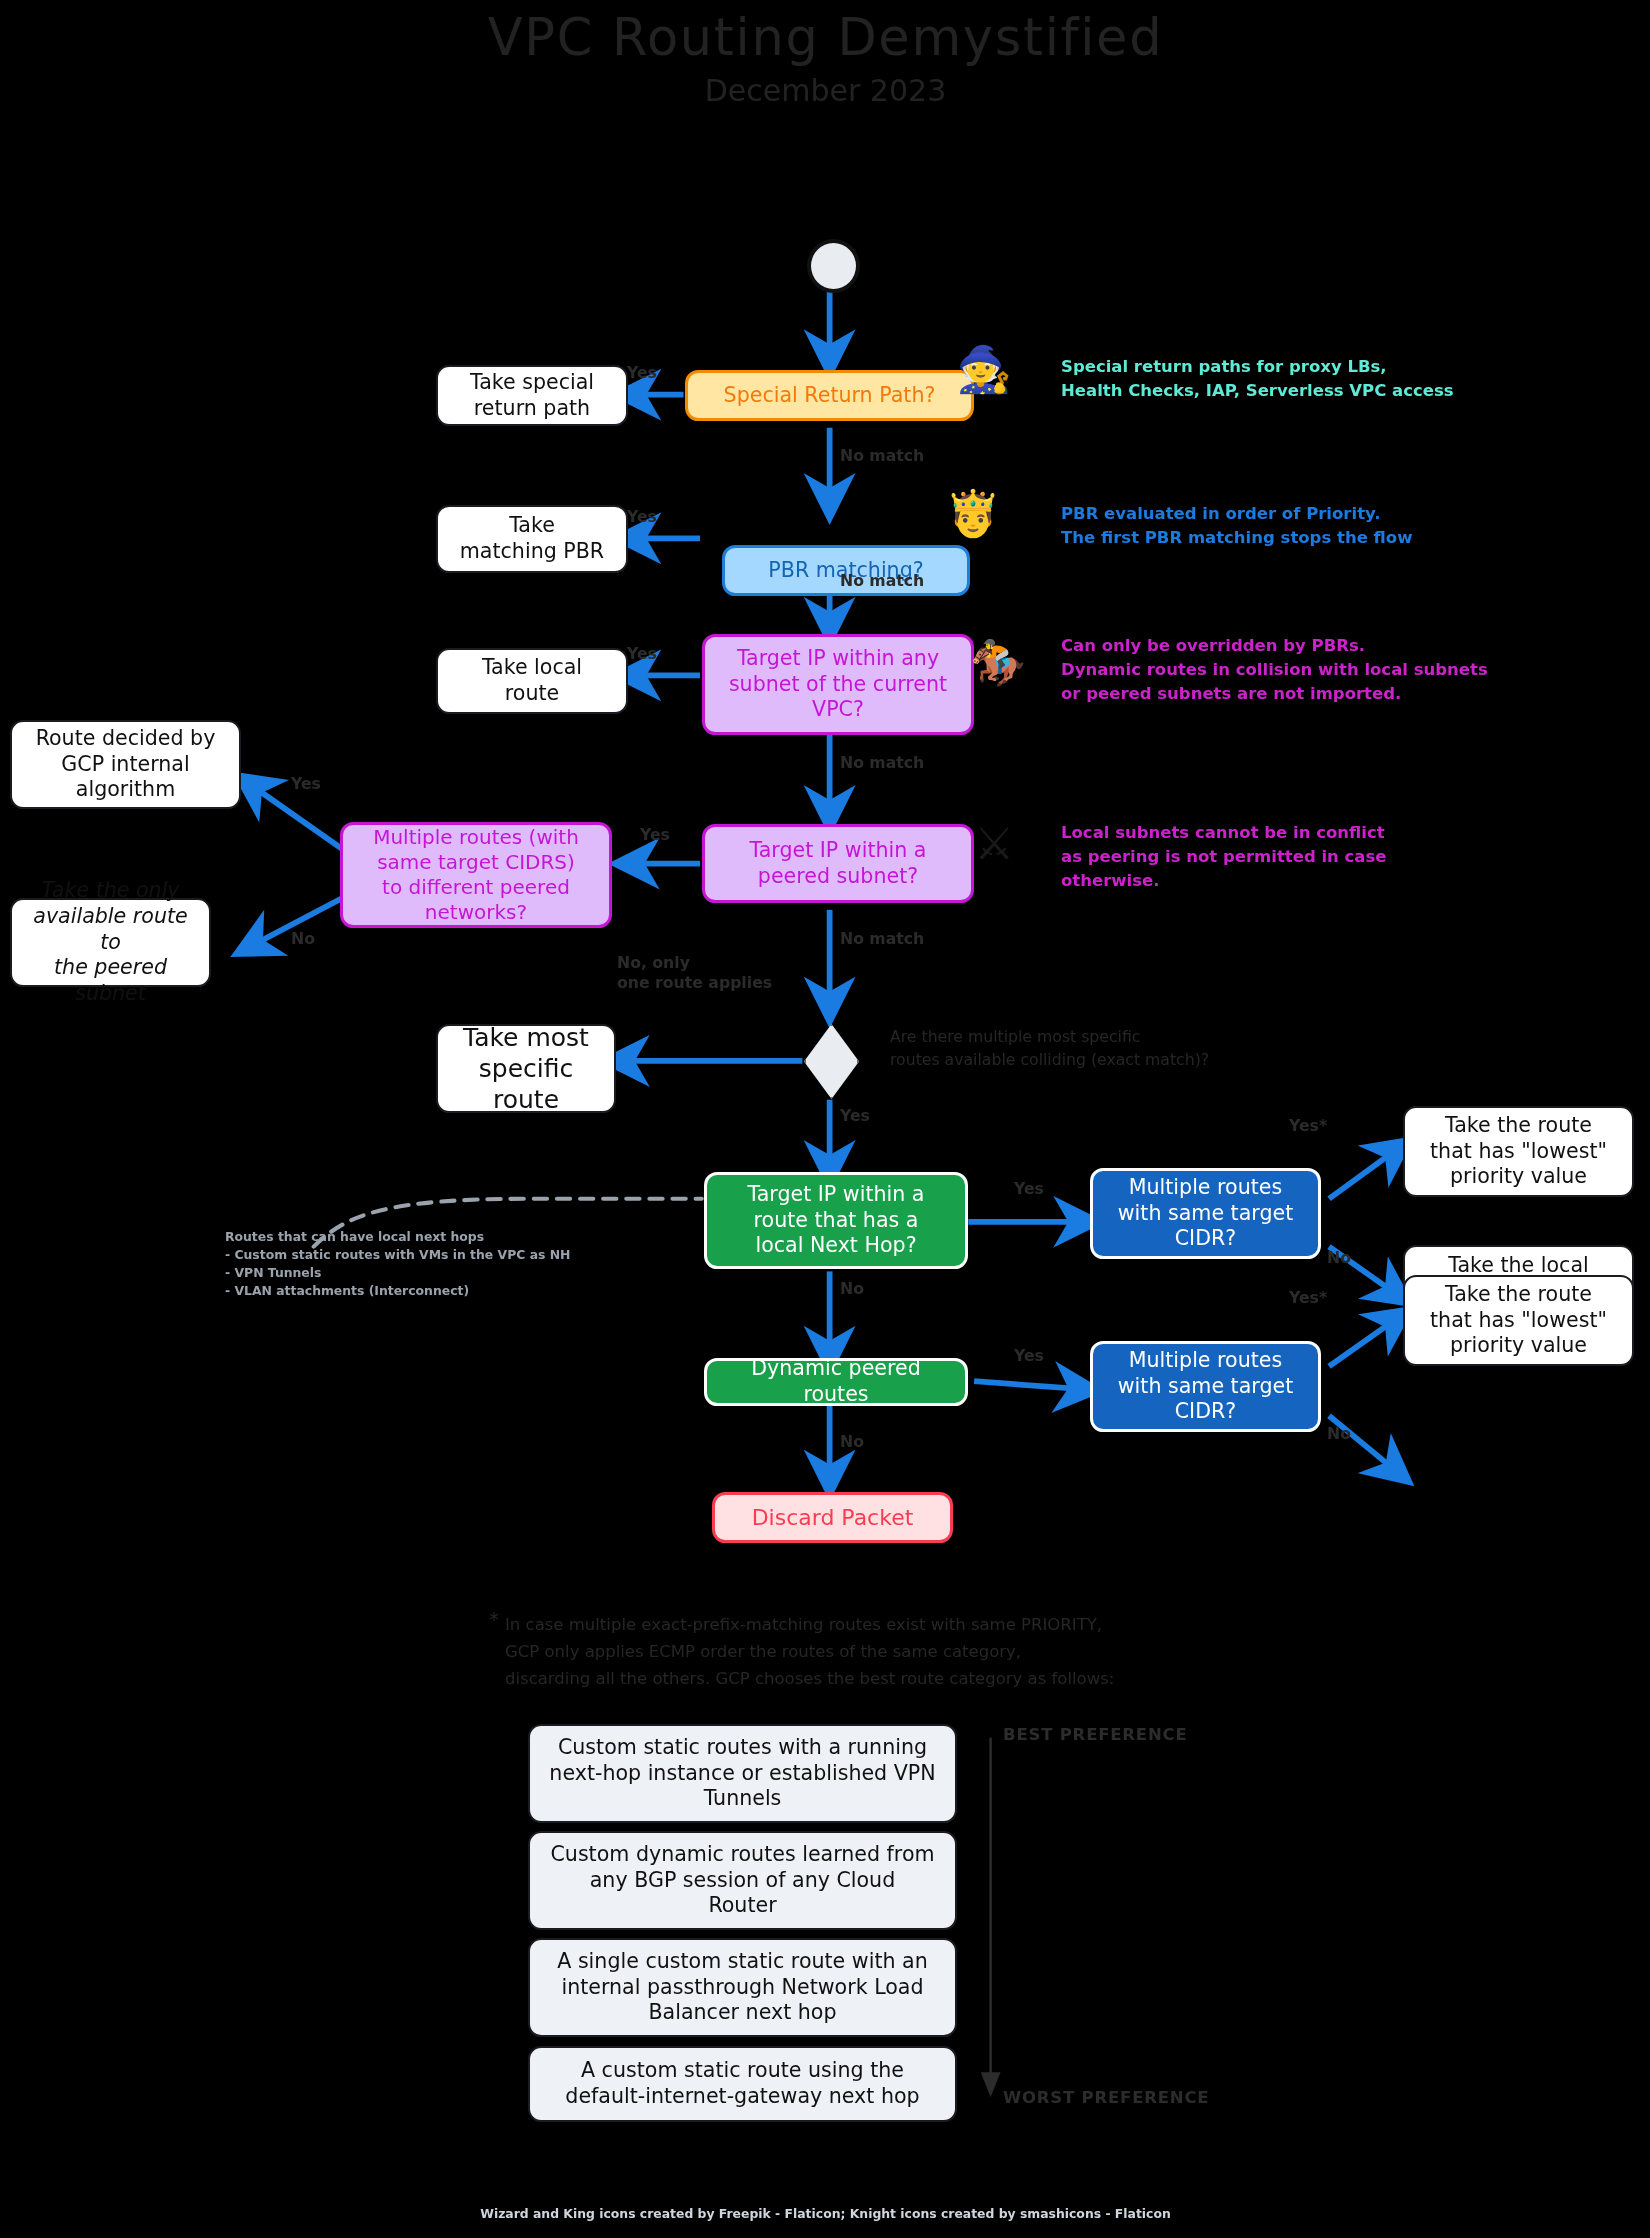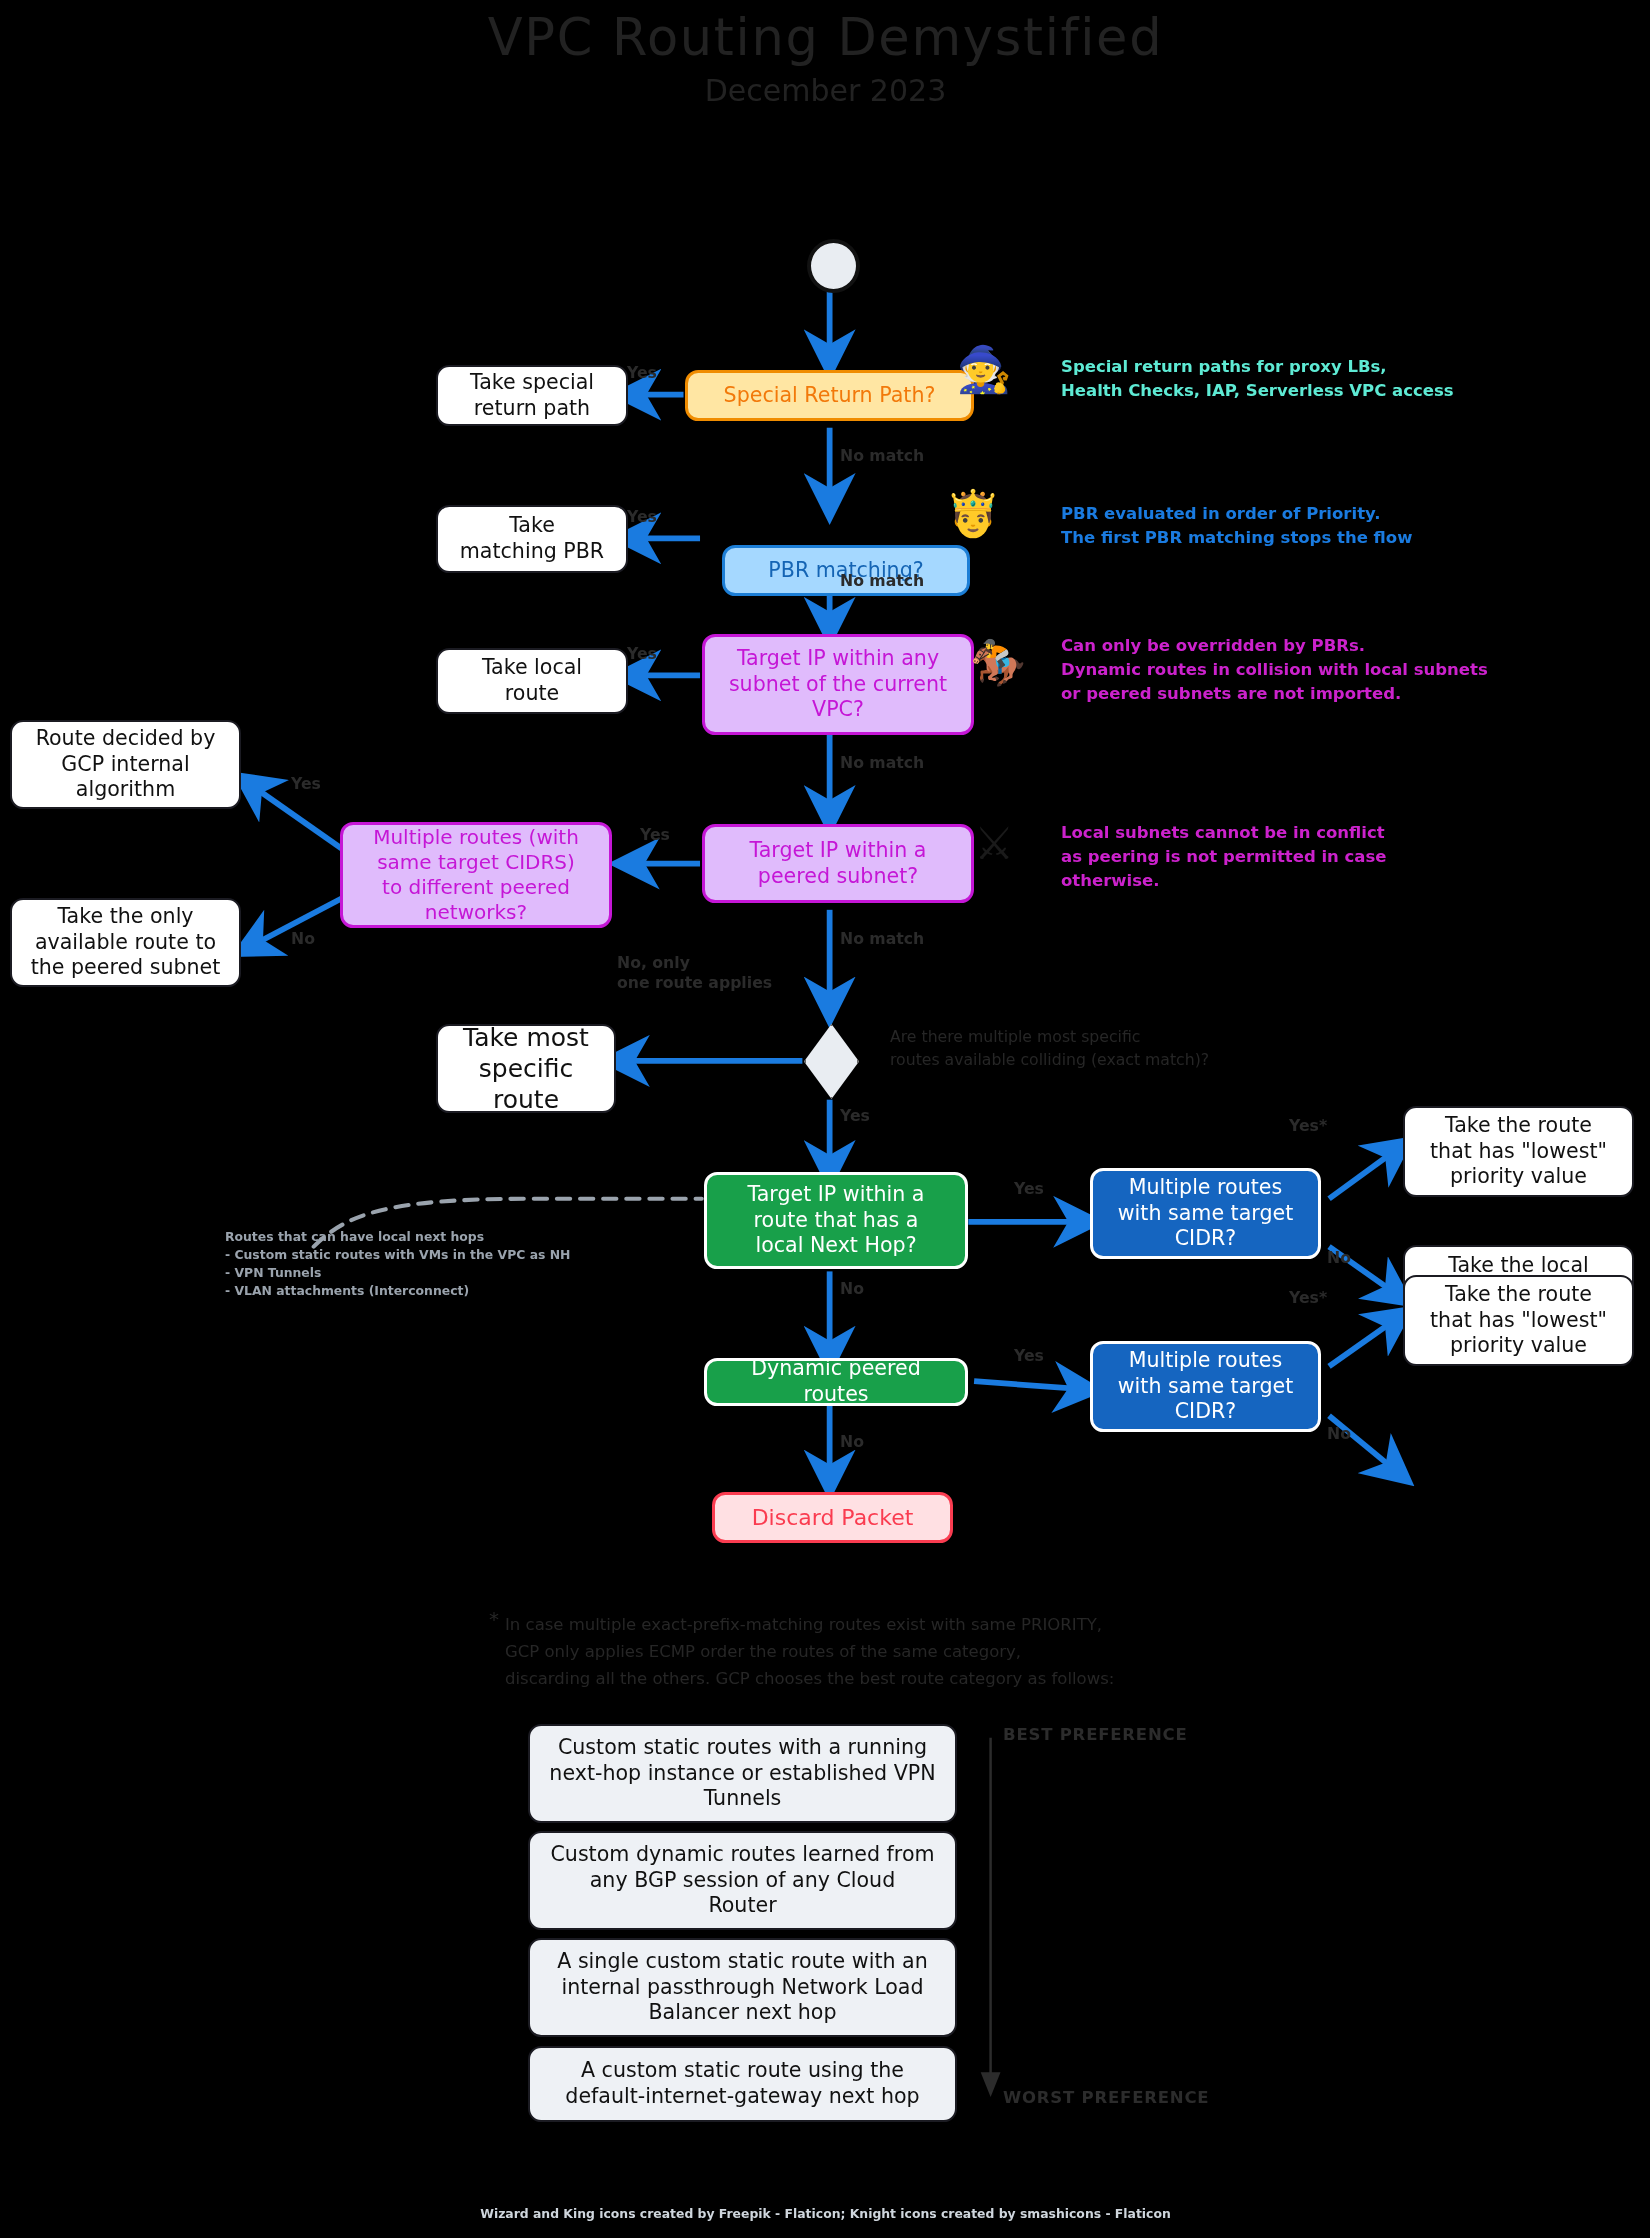--- a/index.html
+++ b/index.html
@@ -175,21 +175,21 @@
   <div class="lbl edge-lbl" style="left:640px;top:825px;">Yes</div>
   <div class="lbl edge-lbl" style="left:840px;top:929px;">No match</div>
 
   <div class="node purple" style="left:340px;top:822px;width:272px;height:106px;font-size:20px;">Multiple routes (with
 same target CIDRS)
 to different peered
 networks?</div>
   <div class="node white" style="left:10px;top:720px;width:231px;height:89px;font-size:20.6px;">Route decided by
 GCP internal
 algorithm</div>
-  <div class="node white" style="left:10px;top:898px;width:231px;height:89px;font-size:20.6px;">Take the only
+  <div class="node white" style="left:10px;top:898px;width:201px;height:89px;font-size:20.6px;font-style:italic;">Take the only
 available route to
 the peered subnet</div>
   <div class="lbl edge-lbl" style="left:291px;top:774px;">Yes</div>
   <div class="lbl edge-lbl" style="left:291px;top:929px;">No</div>
 
   <div class="diamond" style="left:804px;top:1024px;"></div>
   <div class="lbl ann dark" style="left:890px;top:1026px;width:495px;font-size:15.7px;">Are there multiple most specific
 routes available colliding (exact match)?</div>
   <div class="node white" style="left:436px;top:1024px;width:180px;height:89px;font-size:25px;">Take most
 specific

